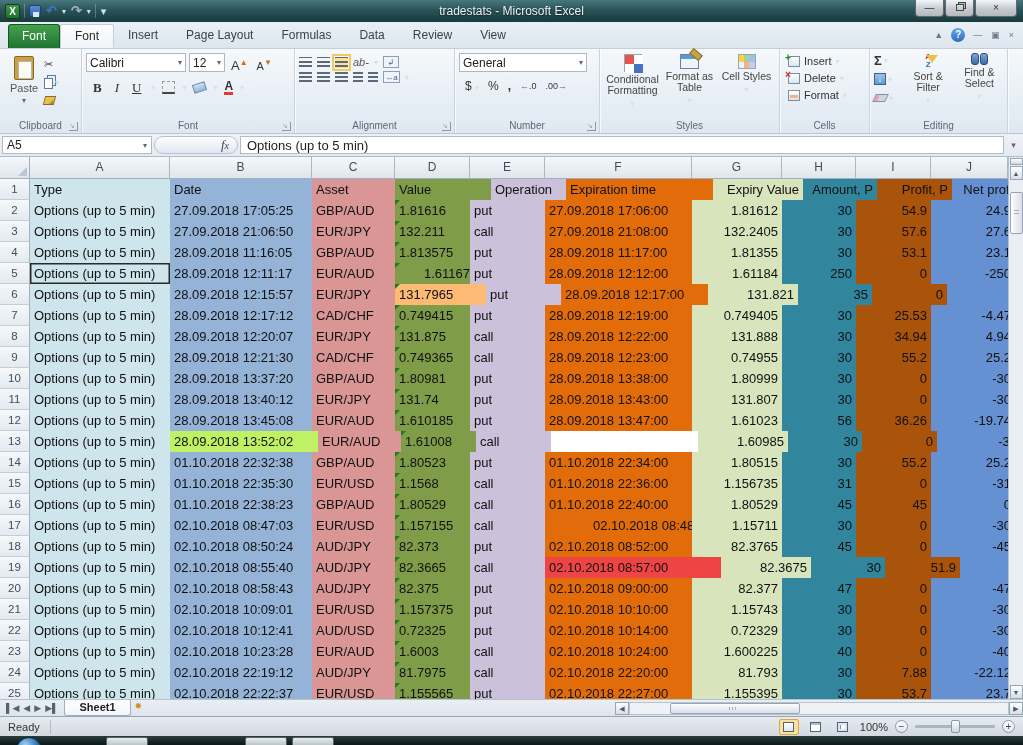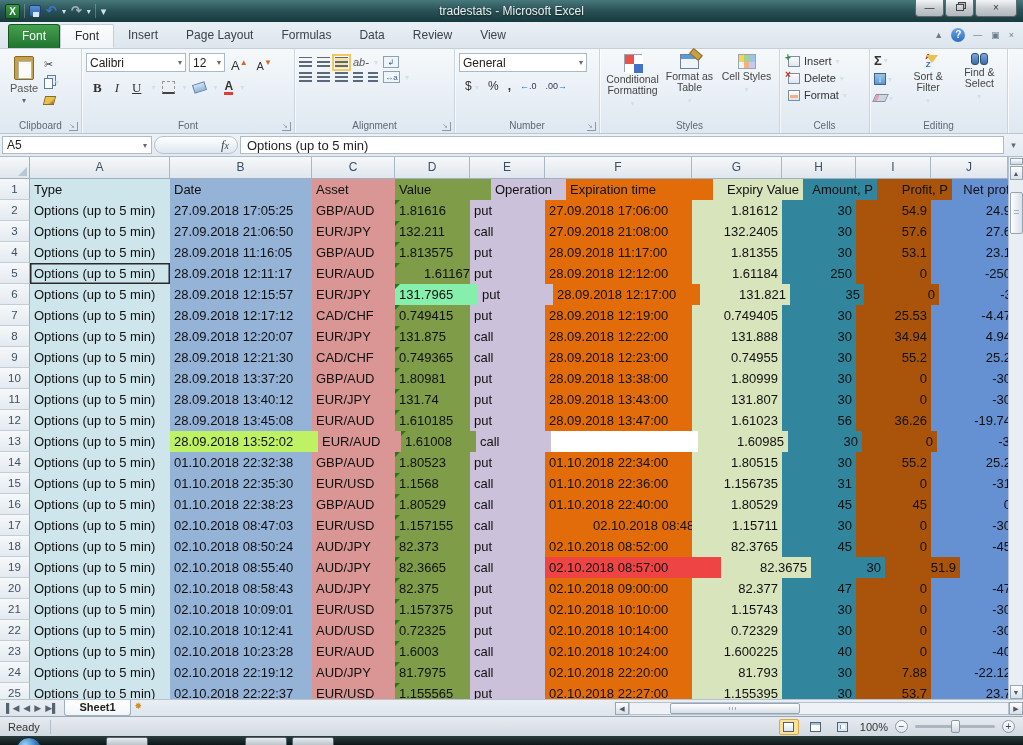--- a/index.html
+++ b/index.html
@@ -471,21 +471,21 @@
             <div class="cell" style="width: 90px; background: rgb(215, 228, 188); text-align: right;">1.61184</div>
             <div class="cell" style="width: 74px; background: rgb(49, 133, 156); text-align: right;">250</div>
             <div class="cell" style="width: 75px; background: rgb(169, 84, 10); text-align: right;">0</div>
             <div class="cell col-j" style="width: 77px; background: rgb(101, 144, 210); text-align: right;"><span>-250</span></div>
           </div>
           <div class="grid-row">
             <div class="row-number">6</div>
             <div class="cell" style="width: 140px; background: rgb(205, 229, 235); text-align: left;">Options (up to 5 min)</div>
             <div class="cell" style="width: 142px; background: rgb(149, 179, 215); text-align: left;">28.09.2018 12:15:57</div>
             <div class="cell" style="width: 83px; background: rgb(217, 150, 148); text-align: left;">EUR/JPY</div>
-            <div class="cell err-flag" style="width: 83px; background: #86efac; text-align: left;">131.7965</div>
+            <div class="cell err-flag" style="width: 91px; background: #fdba74; text-align: left;">131.7965</div>
             <div class="cell" style="width: 75px; background: rgb(204, 193, 218); text-align: left;">put</div>
             <div class="cell" style="width: 147px; background: rgb(226, 108, 9); text-align: left;">28.09.2018 12:17:00</div>
             <div class="cell" style="width: 90px; background: rgb(215, 228, 188); text-align: right;">131.821</div>
             <div class="cell" style="width: 74px; background: rgb(49, 133, 156); text-align: right;">35</div>
             <div class="cell" style="width: 75px; background: rgb(169, 84, 10); text-align: right;">0</div>
             <div class="cell col-j" style="width: 77px; background: rgb(101, 144, 210); text-align: right;"><span>-35</span></div>
           </div>
           <div class="grid-row">
             <div class="row-number">7</div>
             <div class="cell" style="width: 140px; background: rgb(205, 229, 235); text-align: left;">Options (up to 5 min)</div>

